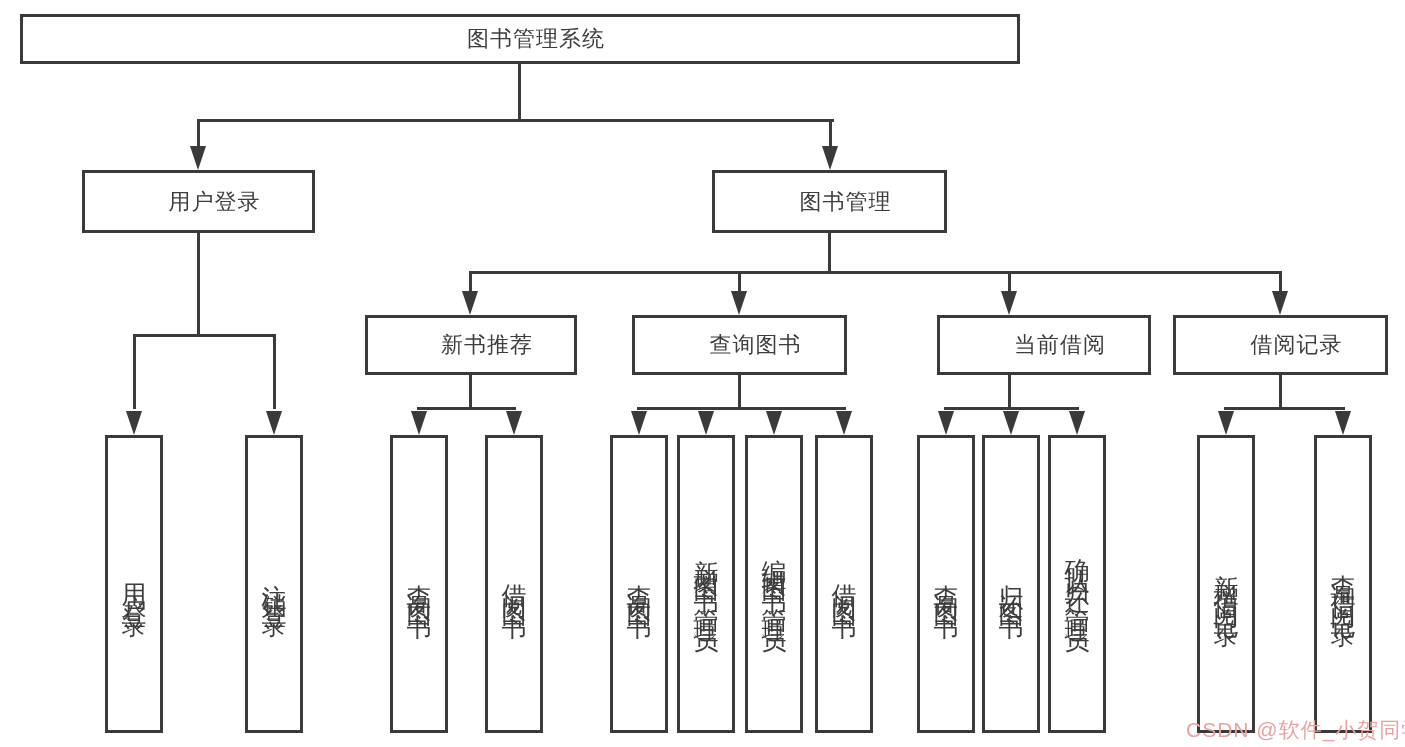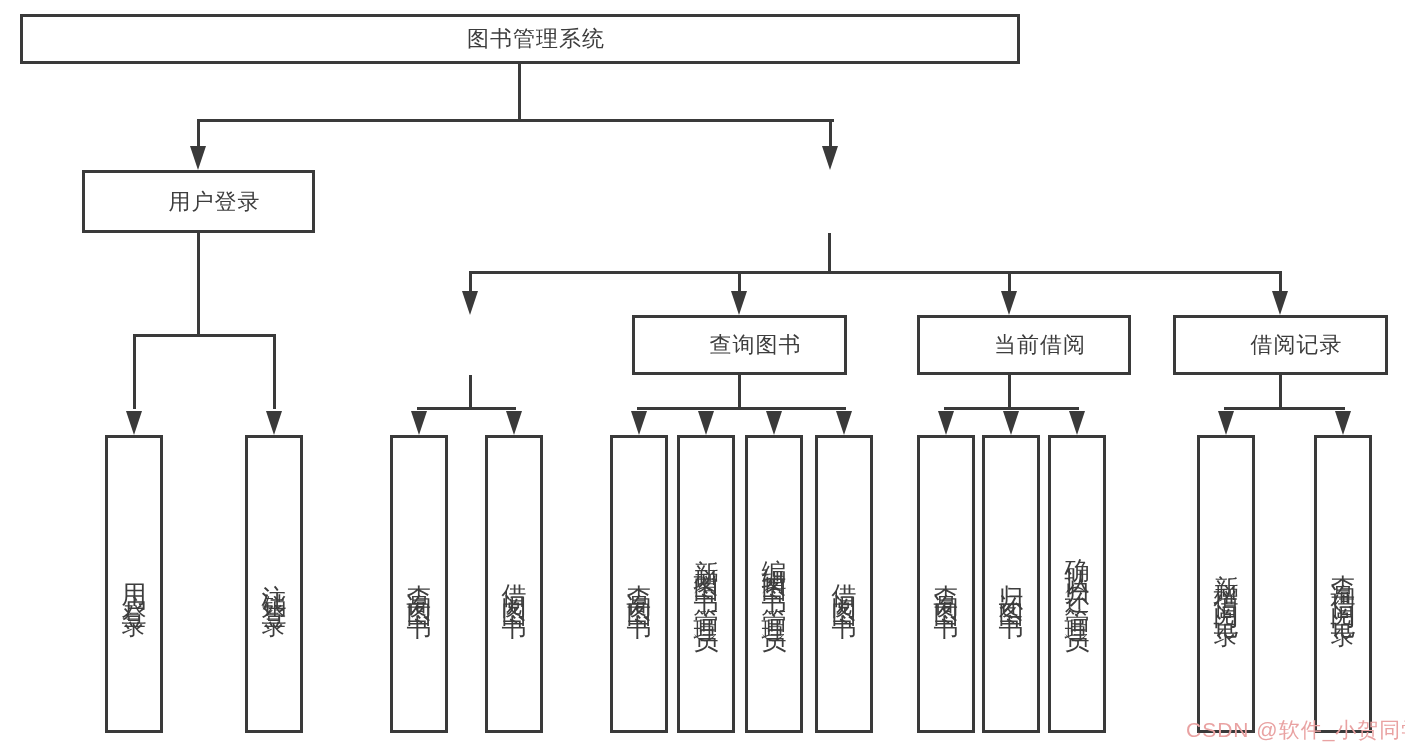--- a/index.html
+++ b/index.html
@@ -71,43 +71,49 @@
   <div class="v-line" style="left:518px;top:64px;height:58px;"></div>
   <div class="h-line" style="left:197px;top:119px;width:637px;"></div>
   <div class="v-line" style="left:197px;top:119px;height:30px;"></div>
   <div class="v-line" style="left:829px;top:119px;height:30px;"></div>
   <div class="arrow" style="left:190px;top:146px;"></div>
   <div class="arrow" style="left:822px;top:146px;"></div>
 
   <div class="node h-node" style="left:82px;top:170px;width:233px;height:63px;">
     <span>用户登录</span>
   </div>
+  <div class="node h-node" style="left:712px;top:170px;width:235px;height:63px;">
+    <span>图书管理</span>
+  </div>
 
   <div class="v-line" style="left:197px;top:233px;height:104px;"></div>
   <div class="h-line" style="left:133px;top:334px;width:143px;"></div>
   <div class="v-line" style="left:133px;top:334px;height:75px;"></div>
   <div class="v-line" style="left:273px;top:334px;height:75px;"></div>
   <div class="arrow" style="left:126px;top:411px;"></div>
   <div class="arrow" style="left:266px;top:411px;"></div>
 
   <div class="v-line" style="left:828px;top:233px;height:41px;"></div>
   <div class="h-line" style="left:469px;top:271px;width:813px;"></div>
   <div class="v-line" style="left:469px;top:271px;height:24px;"></div>
   <div class="v-line" style="left:738px;top:271px;height:24px;"></div>
   <div class="v-line" style="left:1008px;top:271px;height:24px;"></div>
   <div class="v-line" style="left:1279px;top:271px;height:24px;"></div>
   <div class="arrow" style="left:462px;top:291px;"></div>
   <div class="arrow" style="left:731px;top:291px;"></div>
   <div class="arrow" style="left:1001px;top:291px;"></div>
   <div class="arrow" style="left:1272px;top:291px;"></div>
 
+  <div class="node h-node" style="left:365px;top:315px;width:212px;height:60px;">
+    <span>新书推荐</span>
+  </div>
   <div class="node h-node" style="left:632px;top:315px;width:215px;height:60px;">
     <span>查询图书</span>
   </div>
-  <div class="node h-node" style="left:917px;top:315px;width:214px;height:60px;">
+  <div class="node h-node" style="left:937px;top:315px;width:214px;height:60px;">
     <span>当前借阅</span>
   </div>
   <div class="node h-node" style="left:1173px;top:315px;width:215px;height:60px;">
     <span>借阅记录</span>
   </div>
 
   <div class="v-line" style="left:469px;top:375px;height:35px;"></div>
   <div class="h-line" style="left:417px;top:407px;width:99px;"></div>
   <div class="arrow" style="left:411px;top:411px;"></div>
   <div class="arrow" style="left:506px;top:411px;"></div>

